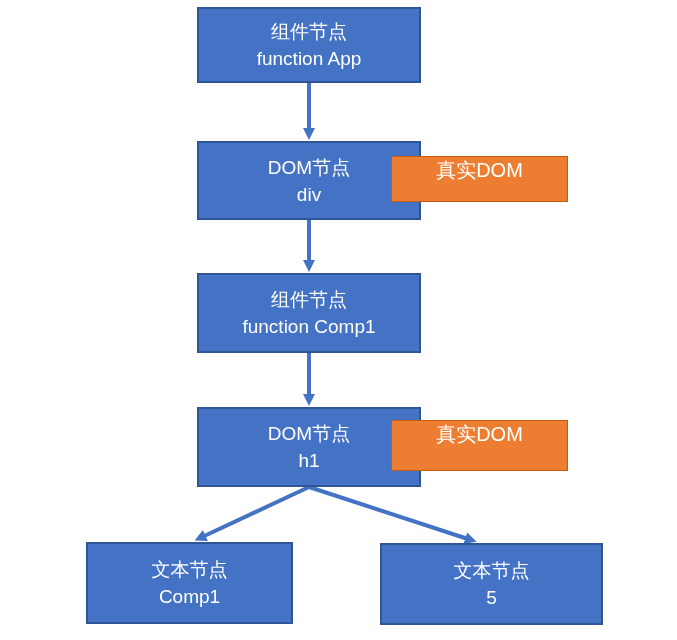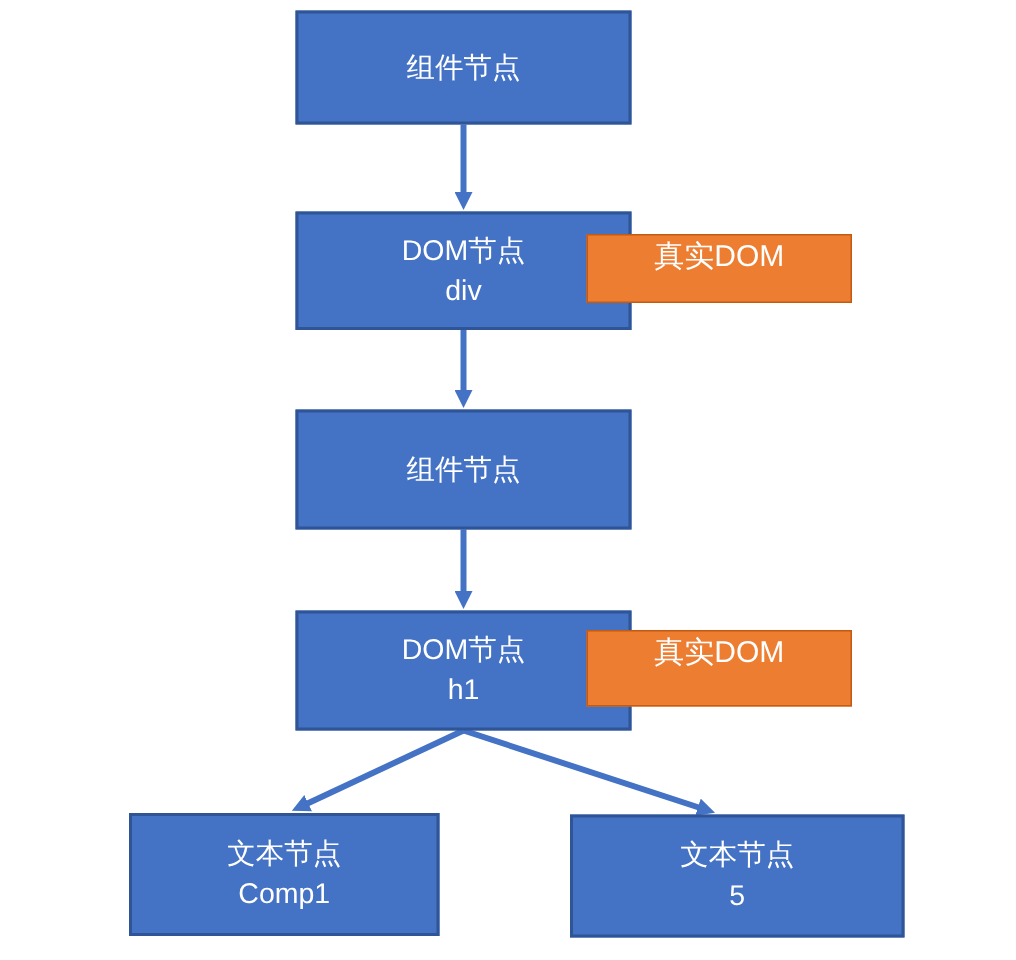--- a/index.html
+++ b/index.html
@@ -72,29 +72,31 @@
     </defs>
     <line x1="309" y1="83" x2="309" y2="134" marker-end="url(#arrow)"></line>
     <line x1="309" y1="220" x2="309" y2="266" marker-end="url(#arrow)"></line>
     <line x1="309" y1="353" x2="309" y2="400" marker-end="url(#arrow)"></line>
     <line x1="309" y1="487" x2="200" y2="538" marker-end="url(#arrow)"></line>
     <line x1="309" y1="487" x2="471" y2="540" marker-end="url(#arrow)"></line>
   </svg>
 
   <div class="node" style="left:197px; top:7px; width:224px; height:76px">
     <div>组件节点</div>
+    <div>function App</div>
   </div>
 
   <div class="node" style="left:197px; top:141px; width:224px; height:79px">
     <div>DOM节点</div>
     <div>div</div>
   </div>
 
   <div class="node" style="left:197px; top:273px; width:224px; height:80px">
     <div>组件节点</div>
+    <div>function Comp1</div>
   </div>
 
   <div class="node" style="left:197px; top:407px; width:224px; height:80px">
     <div>DOM节点</div>
     <div>h1</div>
   </div>
 
   <div class="node" style="left:86px; top:542px; width:207px; height:82px">
     <div>文本节点</div>
     <div>Comp1</div>

